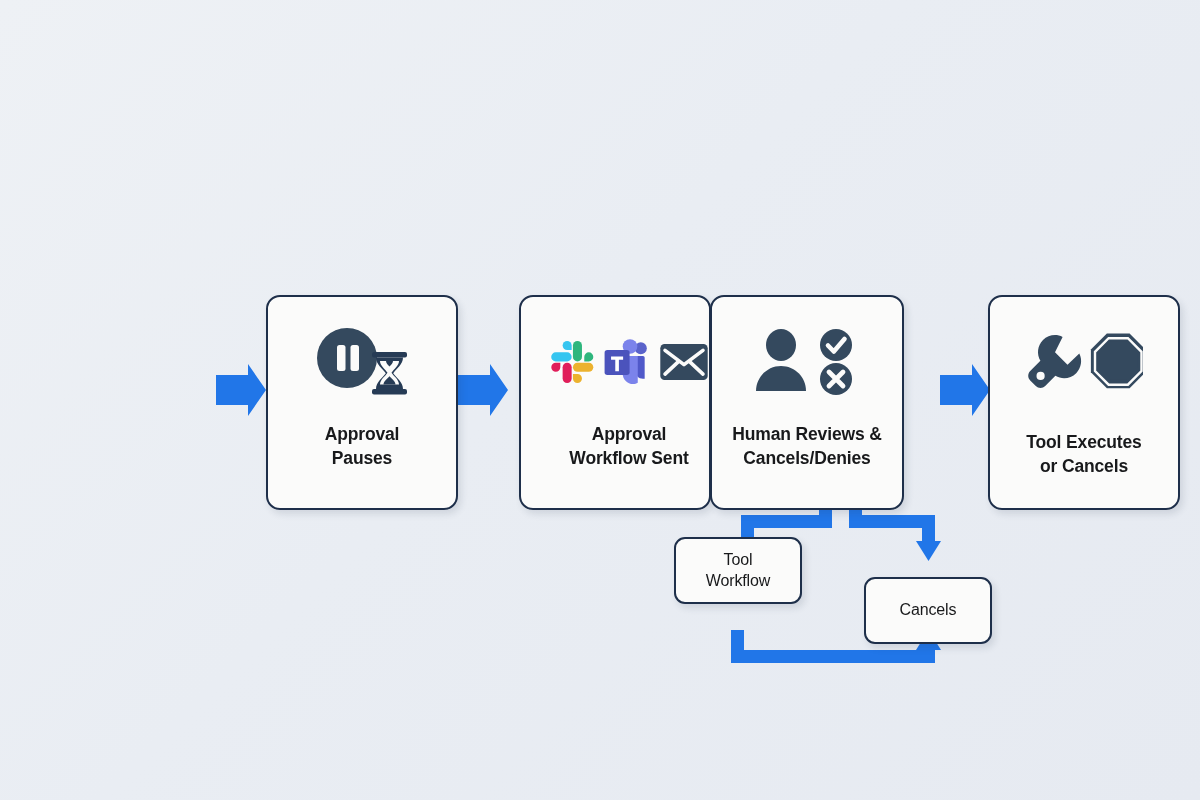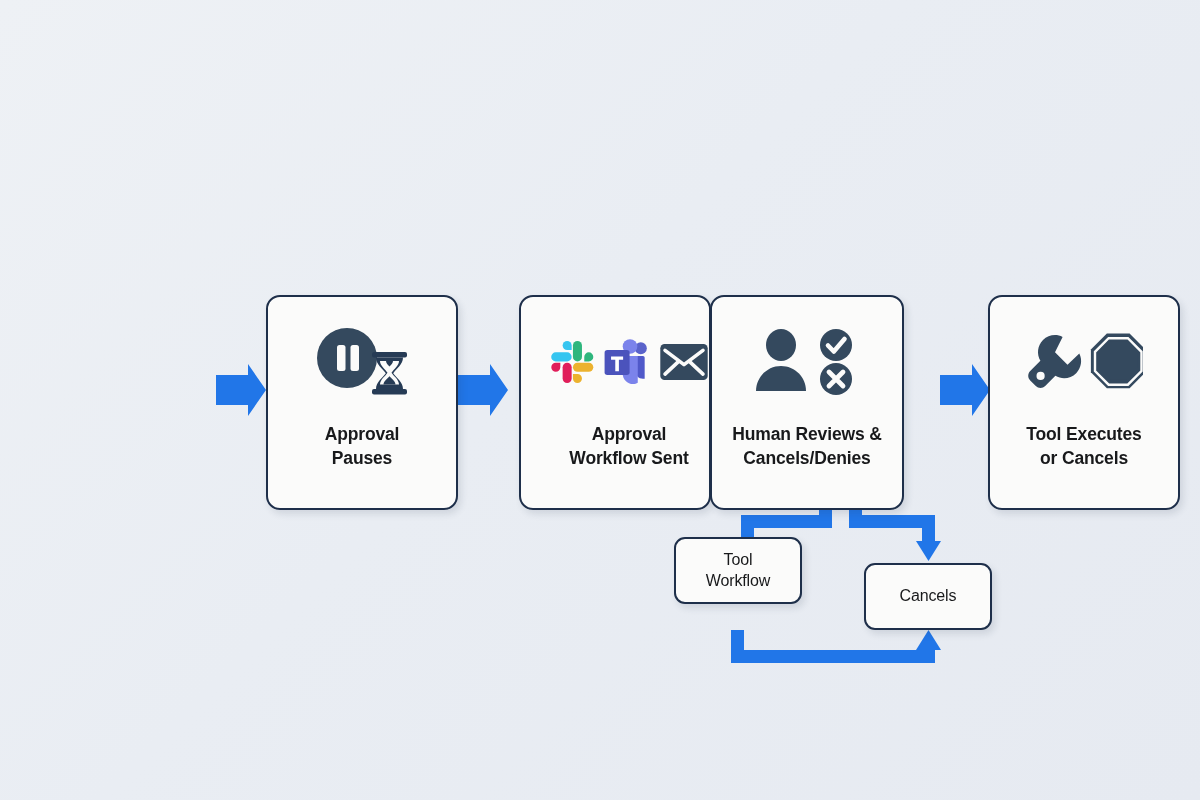--- a/index.html
+++ b/index.html
@@ -70,24 +70,24 @@
     font-size: 16px;
     font-weight: normal;
     line-height: 1.28;
   }
 
   
   #node-1 { left: 24px;   }
   #node-2 { left: 266px;  }
   #node-3 { left: 519px; padding-left: 28px;  }
   #node-4 { left: 710px; width: 194px; }
-  #node-5 { left: 988px;  }
+  #node-5 { left: 988px; gap: 8px;  }
 
   #node-exec   { left: 674px; top: 537px; }
-  #node-cancel { left: 864px; top: 563px; }
+  #node-cancel { left: 864px; top: 577px; }
 
   
   #arrows {
     position: absolute;
     inset: 0;
     pointer-events: none;
   }
 
   .icon-svg { display: block; }
 </style>

